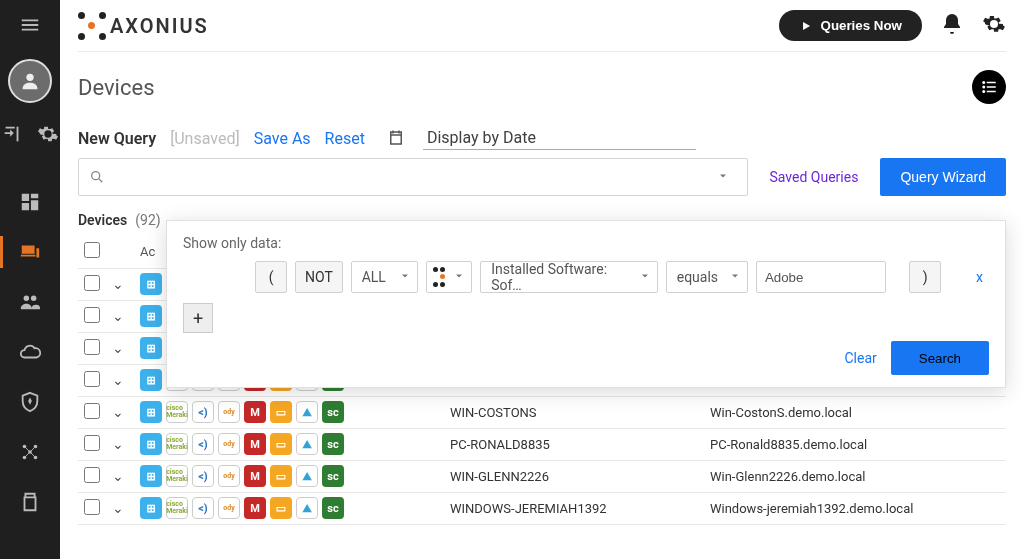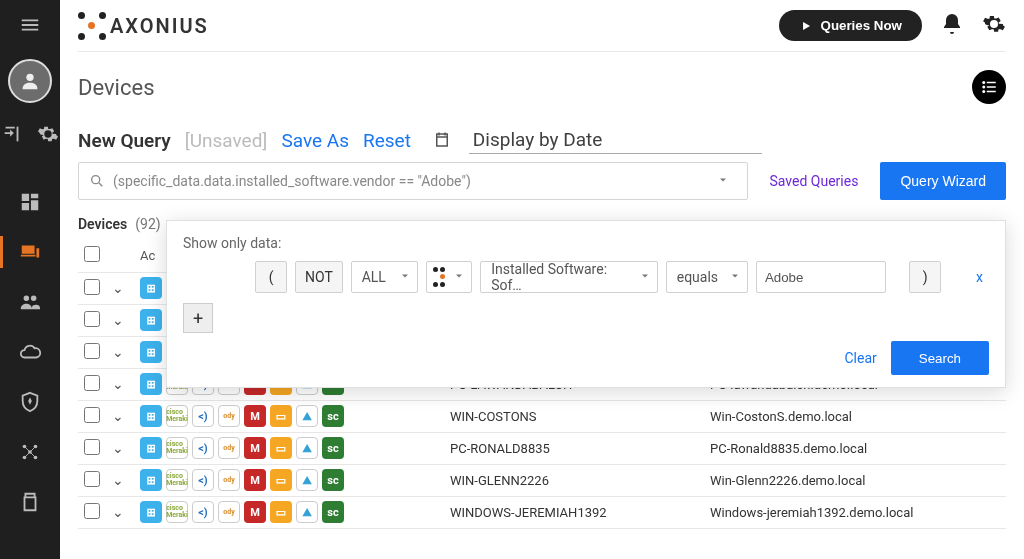--- a/index.html
+++ b/index.html
@@ -82,21 +82,21 @@
   .page-title-row .spacer{flex:1;}
   .list-btn{
     width:34px; height:34px; border-radius:50%;
     background:#000; display:flex; align-items:center; justify-content:center;
     cursor:pointer;
   }
   .list-btn svg{ fill:#fff; width:18px; height:18px;}
   .query-header{
     display:flex; align-items:center; gap:14px;
     margin: 14px 0 8px 0;
-    font-size:19px;
+    font-size:16px;
   }
   .query-name{ font-weight:600;}
   .unsaved{ color:#bbb; font-weight:400;}
   .link{ color:#1976f2; cursor:pointer;}
   .cal-icon{ width:18px;height:18px; fill:#555; margin-left:8px; margin-right:4px;}
   .display-date{ color:#404040; border-bottom:1px solid #aaa; padding:2px 160px 2px 4px;}
   .search-row{
     display:flex; align-items:center; gap:8px;
     margin-bottom:12px;
   }
@@ -185,21 +185,21 @@
     width:30px;height:30px; border:1px solid #ccc; background:#eee;
     display:flex; align-items:center; justify-content:center;
     font-size:18px; cursor:pointer; margin-bottom:8px;
   }
   .wizard .footer{
     display:flex; justify-content:flex-end; gap:14px; align-items:center;
     margin-top:4px;
   }
   .wizard .clear{ color:#1976f2; cursor:pointer;}
   .wizard .search-btn{
-    background:#1976f2; color:#ffffff; border:none;
+    background:#1976f2; color:#000000; border:none;
     height:34px; padding:0 28px; border-radius:2px;
     cursor:pointer;
   }
   .sel-logo{  width:20px;height:20px; position:relative; display:inline-block; margin-right:4px; vertical-align:middle;}
   .sel-logo span{position:absolute;width:5px;height:5px;border-radius:50%;background:#222;}
   .sel-logo span.o{background:#e57524;}
   .dd svg{width:12px;height:12px;fill:#777;}
 </style>
 </head>
 <body>
@@ -323,21 +323,20 @@
       </svg>
     <span class="display-date">Display by Date</span>
   </div>
 
   <div class="search-row">
     <div class="search-box">
       <svg viewBox="0 0 24 24">
           <circle cx="10" cy="10" r="6" fill="none" stroke="#888" stroke-width="2"></circle>
           <path d="M15 15l5 5" stroke="#888" stroke-width="2"></path>
         </svg>
-      <span>(specific_data.data.installed_software.vendor == "Adobe")</span>
       <span class="dd"><svg viewBox="0 0 24 24">
             <path d="M6 9l6 6 6-6z"></path>
           </svg></span>
     </div>
     <span class="saved-queries">Saved Queries</span>
     <button class="qw-btn">Query Wizard</button>
   </div>
 
   <div class="count-row">
     <span class="count-label">Devices</span>

